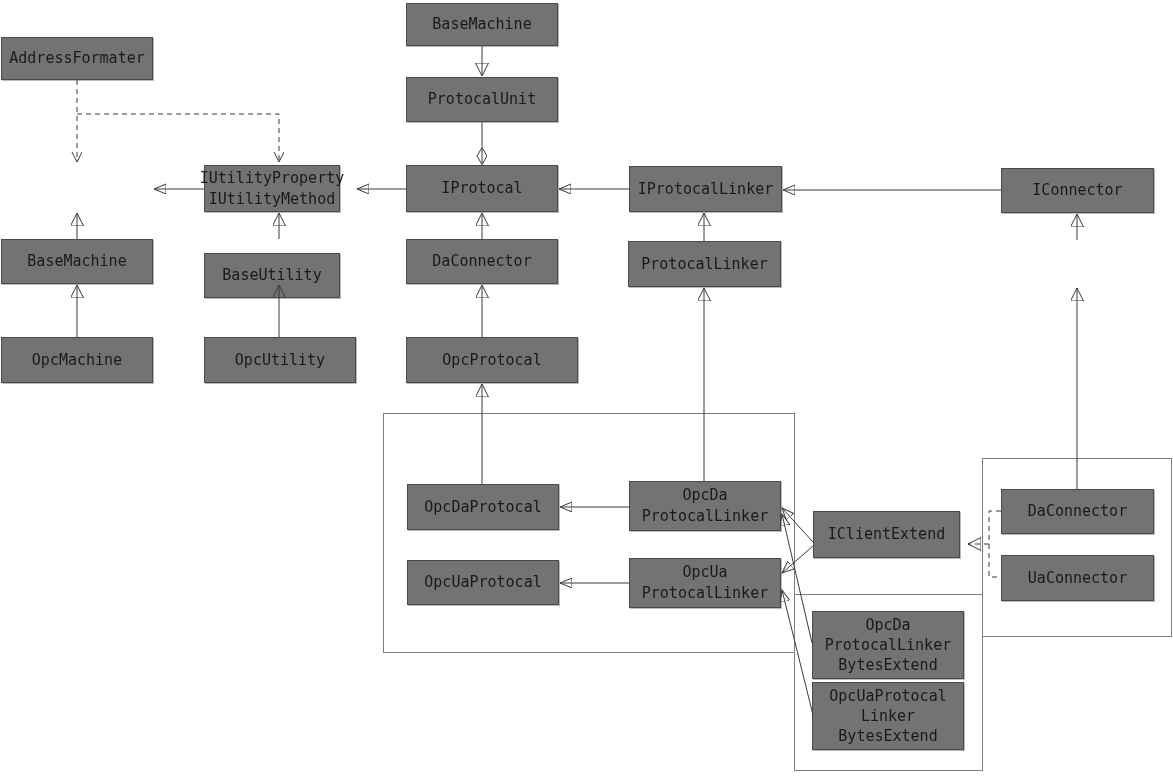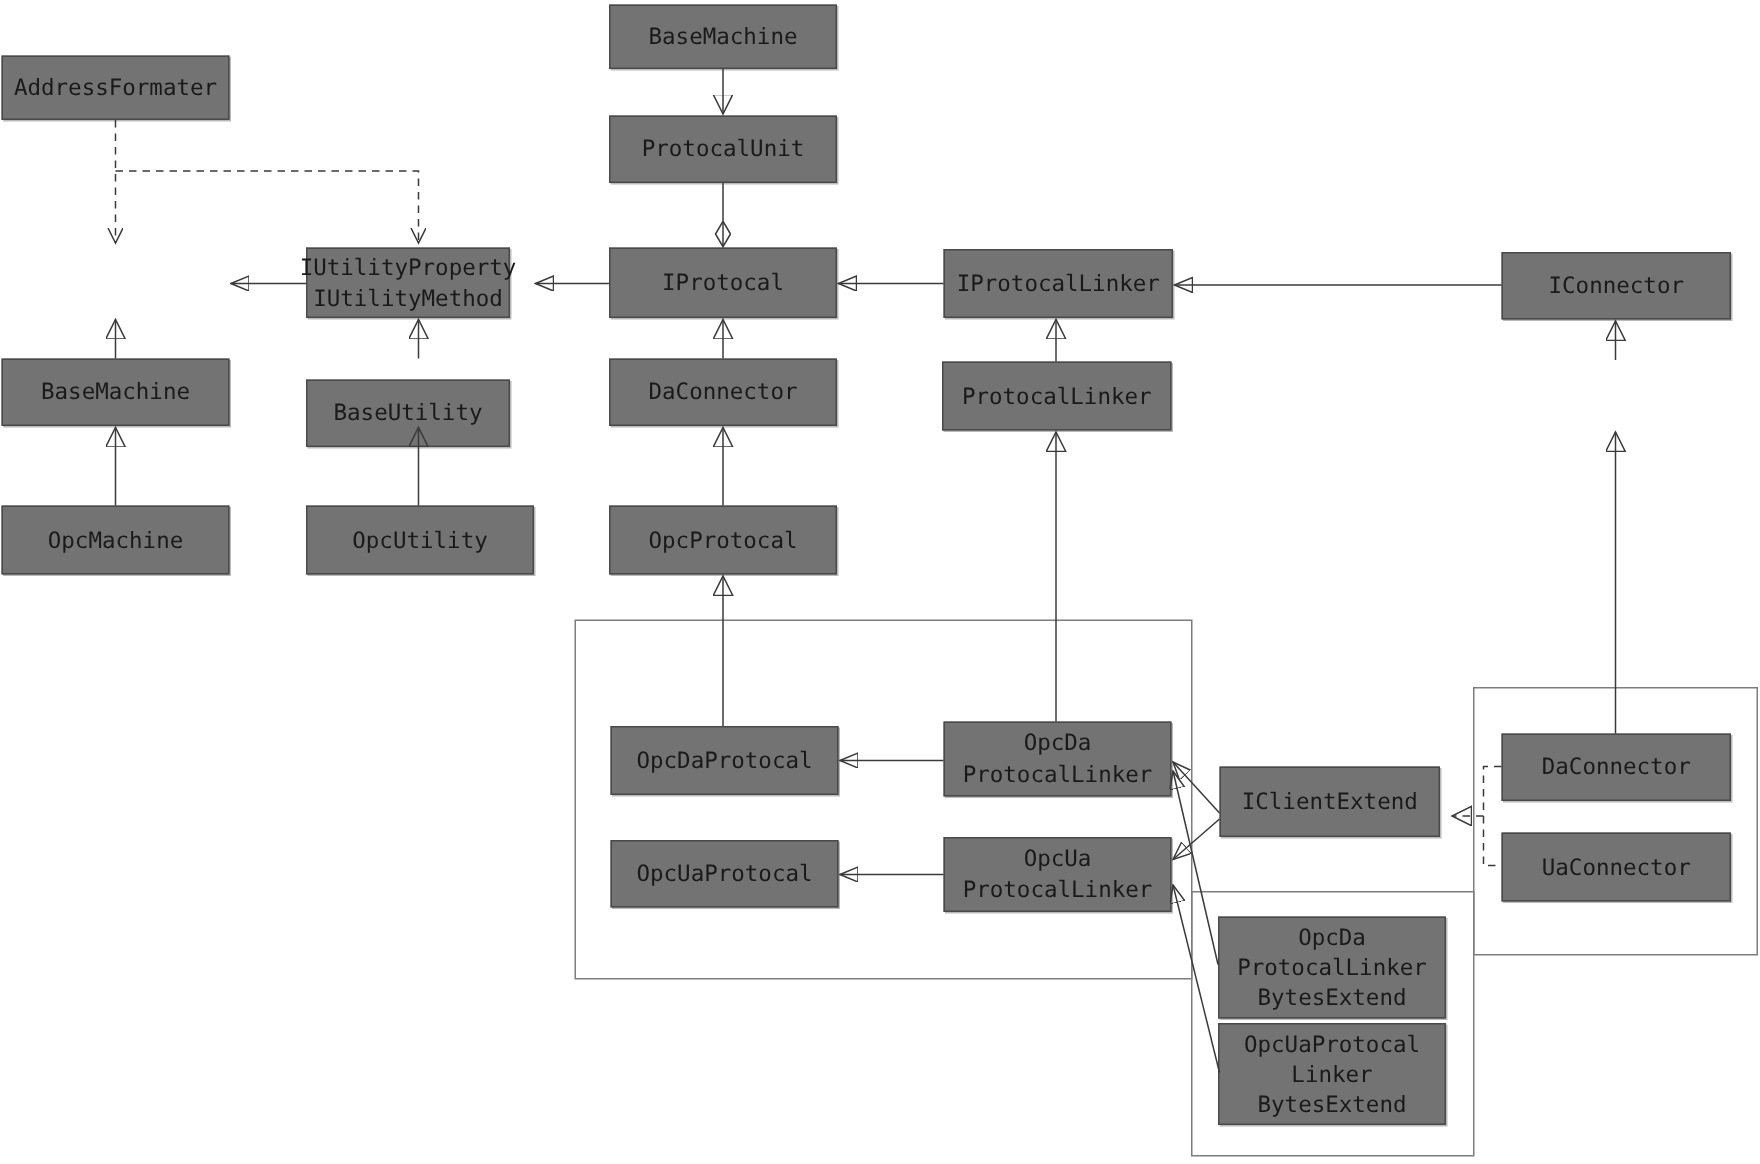--- a/index.html
+++ b/index.html
@@ -29,21 +29,21 @@
   <div class="node" style="left:1px;top:239px;width:152px;height:45px">BaseMachine</div>
   <div class="node" style="left:1px;top:337px;width:152px;height:46px">OpcMachine</div>
   <div class="node" style="left:204px;top:253px;width:136px;height:45px">BaseUtility</div>
   <div class="node" style="left:204px;top:337px;width:152px;height:46px">OpcUtility</div>
   <div class="node" style="left:406px;top:3px;width:152px;height:43px">BaseMachine</div>
   <div class="node" style="left:406px;top:77px;width:152px;height:45px">ProtocalUnit</div>
   <div class="node" style="left:406px;top:165px;width:152px;height:47px">IProtocal</div>
   <div class="node" style="left:629px;top:166px;width:153px;height:46px">IProtocalLinker</div>
   <div class="node" style="left:406px;top:239px;width:152px;height:45px">DaConnector</div>
   <div class="node" style="left:628px;top:241px;width:153px;height:46px">ProtocalLinker</div>
-  <div class="node" style="left:406px;top:337px;width:152px;height:46px">OpcProtocal</div>
+  <div class="node" style="left:406px;top:337px;width:172px;height:46px">OpcProtocal</div>
   <div class="node" style="left:1001px;top:168px;width:153px;height:45px">IConnector</div>
   <div class="node" style="left:407px;top:484px;width:152px;height:46px">OpcDaProtocal</div>
   <div class="node" style="left:407px;top:560px;width:152px;height:45px">OpcUaProtocal</div>
   <div class="node" style="left:629px;top:481px;width:152px;height:50px">OpcDa
 ProtocalLinker</div>
   <div class="node" style="left:629px;top:558px;width:152px;height:50px">OpcUa
 ProtocalLinker</div>
   <div class="node" style="left:813px;top:511px;width:147px;height:47px">IClientExtend</div>
   <div class="node" style="left:1001px;top:489px;width:153px;height:45px">DaConnector</div>
   <div class="node" style="left:1001px;top:555px;width:153px;height:46px">UaConnector</div>

